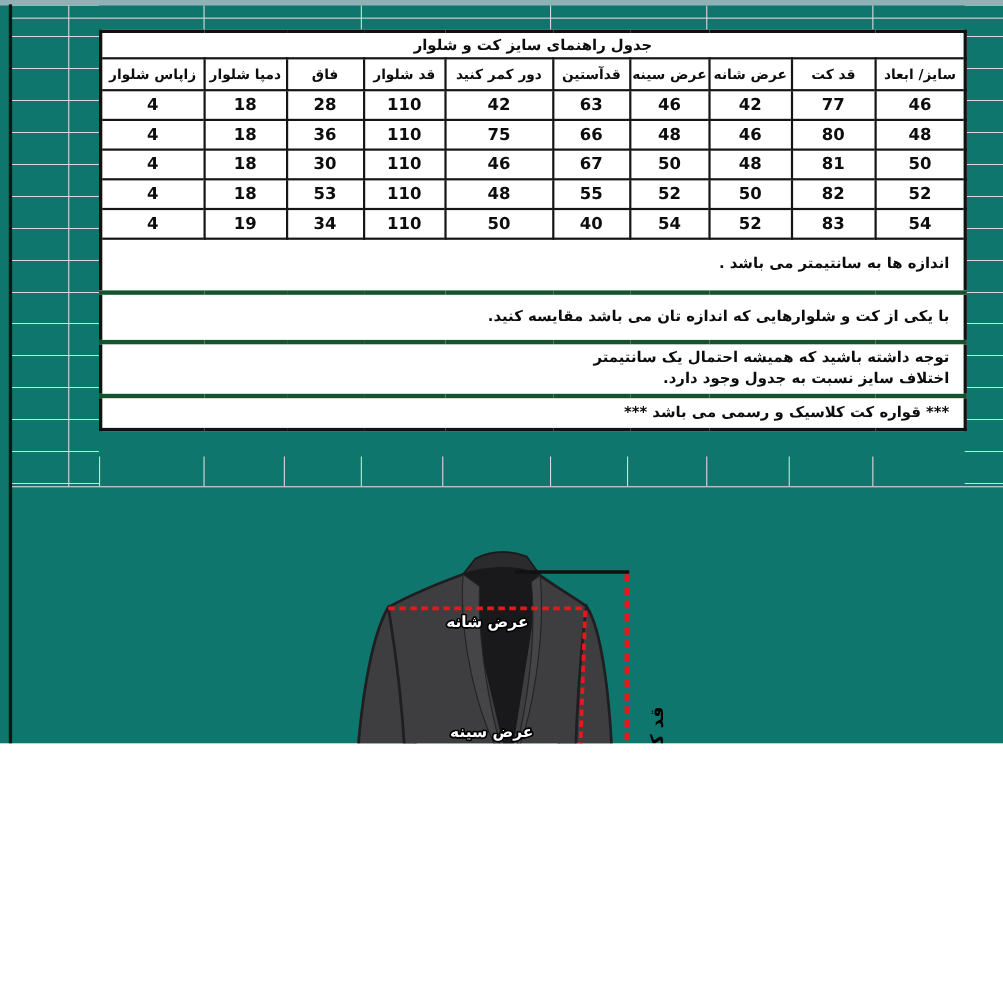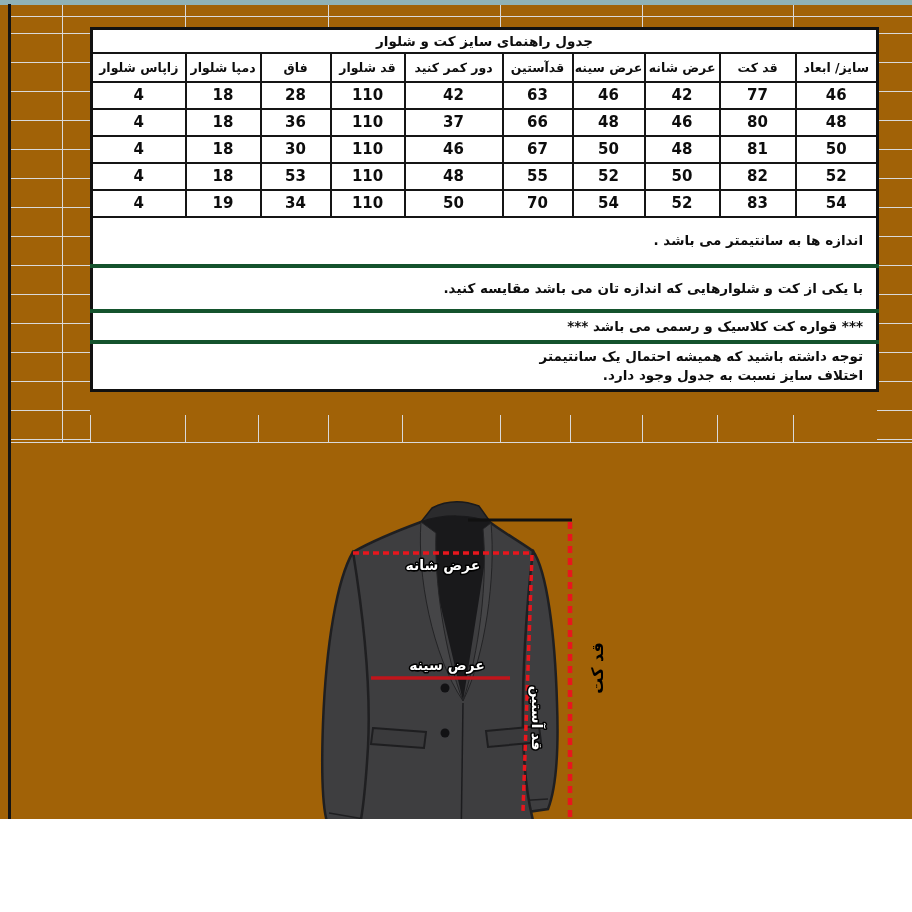--- a/index.html
+++ b/index.html
@@ -1,16 +1,16 @@
 <!DOCTYPE html>
 <html lang="fa"><head>
 <meta charset="utf-8">
 <style>
   html,body{margin:0;padding:0;background:#fff;}
-  .canvas{position:relative;width:912px;height:819px;background:#a16207;overflow:hidden;
+  .canvas{position:relative;width:912px;height:676px;background:#0f766e;overflow:hidden;
           font-family:"DejaVu Sans",sans-serif;}
 
   
   .top-bar{position:absolute;left:0;top:0;width:912px;height:5px;background:#90b2b6;}
   .left-line{position:absolute;left:8px;top:4px;width:3px;height:908px;background:#131313;}
 
   
   .grid-strip{position:absolute;background:
       repeating-linear-gradient(to bottom, transparent 0 28px, #d9d9d9 28px 29px);}
   .gs-left{left:11px;top:5px;width:79px;height:437px;}
@@ -112,21 +112,21 @@
       <td>28</td>
       <td>18</td>
       <td>4</td>
     </tr>
     <tr class="t-data">
       <td>48</td>
       <td>80</td>
       <td>46</td>
       <td>48</td>
       <td>66</td>
-      <td>37</td>
+      <td>75</td>
       <td>110</td>
       <td>36</td>
       <td>18</td>
       <td>4</td>
     </tr>
     <tr class="t-data">
       <td>50</td>
       <td>81</td>
       <td>48</td>
       <td>50</td>
@@ -147,45 +147,45 @@
       <td>110</td>
       <td>53</td>
       <td>18</td>
       <td>4</td>
     </tr>
     <tr class="t-data">
       <td>54</td>
       <td>83</td>
       <td>52</td>
       <td>54</td>
-      <td>70</td>
+      <td>40</td>
       <td>50</td>
       <td>110</td>
       <td>34</td>
       <td>19</td>
       <td>4</td>
     </tr>
     <tr class="t-note n1">
       <td colspan="10">
         <span class="note-text">اندازه ها به سانتیمتر می باشد .</span>
       </td>
     </tr>
     <tr class="t-note n2">
       <td colspan="10">
         <span class="note-text">با یکی از کت و شلوارهایی که اندازه تان می باشد مقایسه کنید.</span>
       </td>
     </tr>
+    <tr class="t-note n3">
+      <td colspan="10">
+        <span class="note-text">توجه داشته باشید که همیشه احتمال یک سانتیمتر اختلاف سایز نسبت به جدول وجود دارد.</span>
+      </td>
+    </tr>
     <tr class="t-note n4">
       <td colspan="10">
         <span class="note-text">*** قواره کت کلاسیک و رسمی می باشد ***</span>
-      </td>
-    </tr>
-    <tr class="t-note n3">
-      <td colspan="10">
-        <span class="note-text">توجه داشته باشید که همیشه احتمال یک سانتیمتر اختلاف سایز نسبت به جدول وجود دارد.</span>
       </td>
     </tr>
   </tbody>
     </table>
 
   <div class="diagram">
     <svg width="420" height="420" viewBox="0 0 420 420">
 
       <path d="M73,57 C57,84 46,150 43,228 C41,284 43,313 47,327 L83,333 C91,292 96,232 98,172 L99,96 Z" fill="#3e3e40" stroke="#1f1f21" stroke-width="2.5"></path>
       <path d="M253,56 C267,76 275,140 277,208 C279,262 275,296 268,314 L234,319 C229,282 227,232 228,182 L229,96 Z" fill="#3e3e40" stroke="#1f1f21" stroke-width="2.5"></path>

